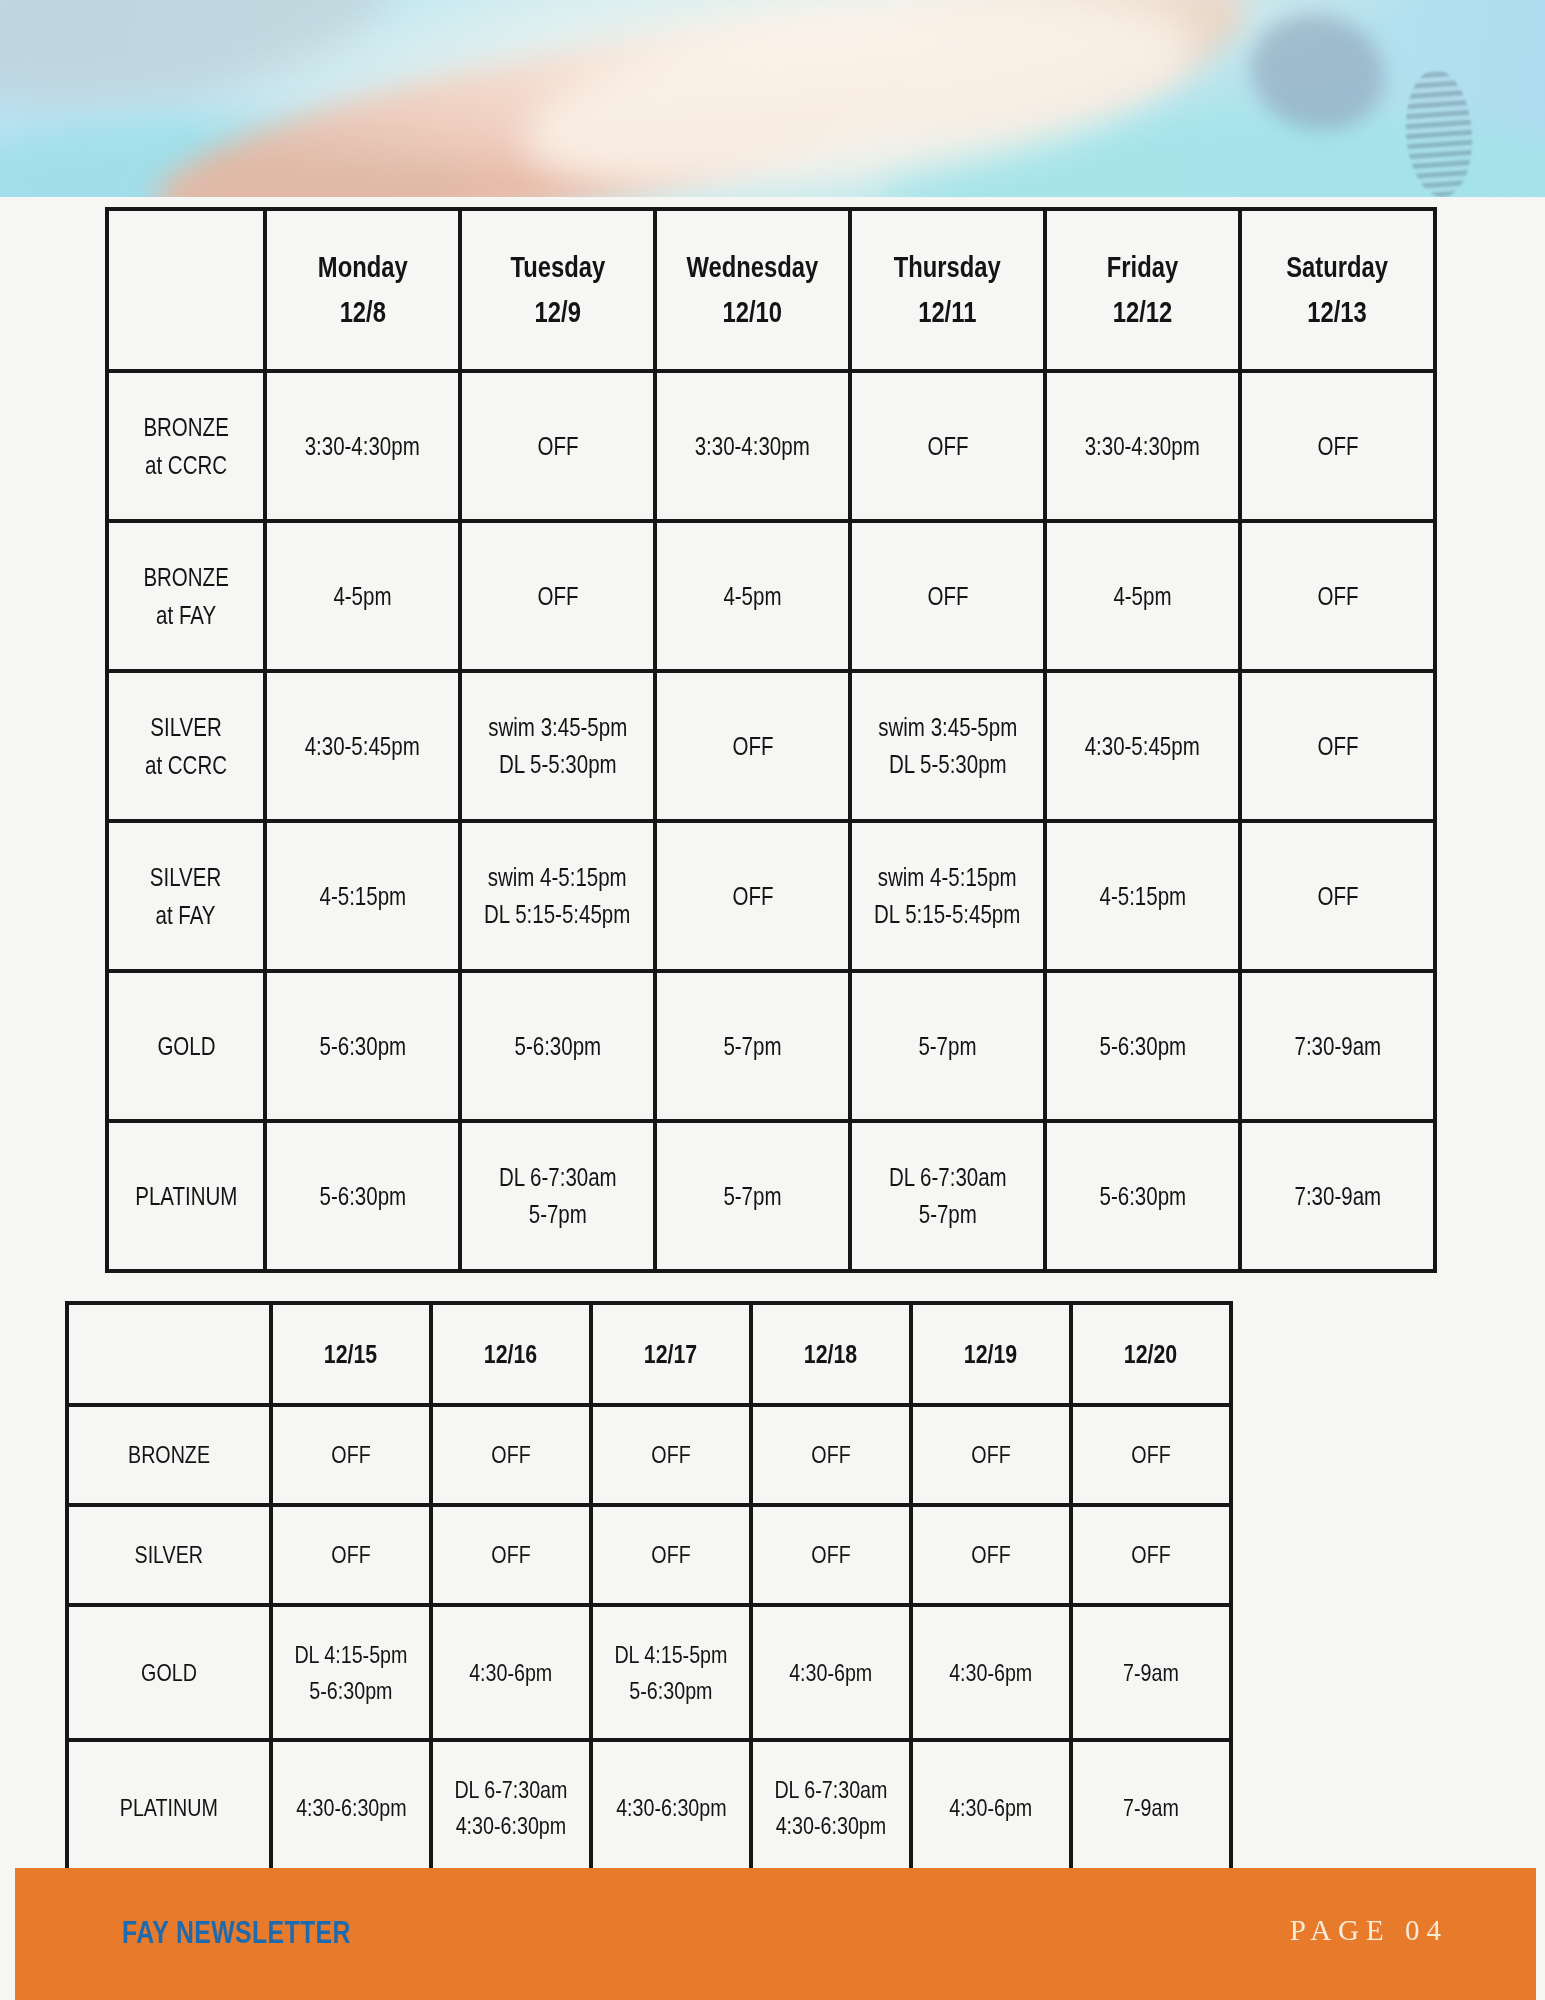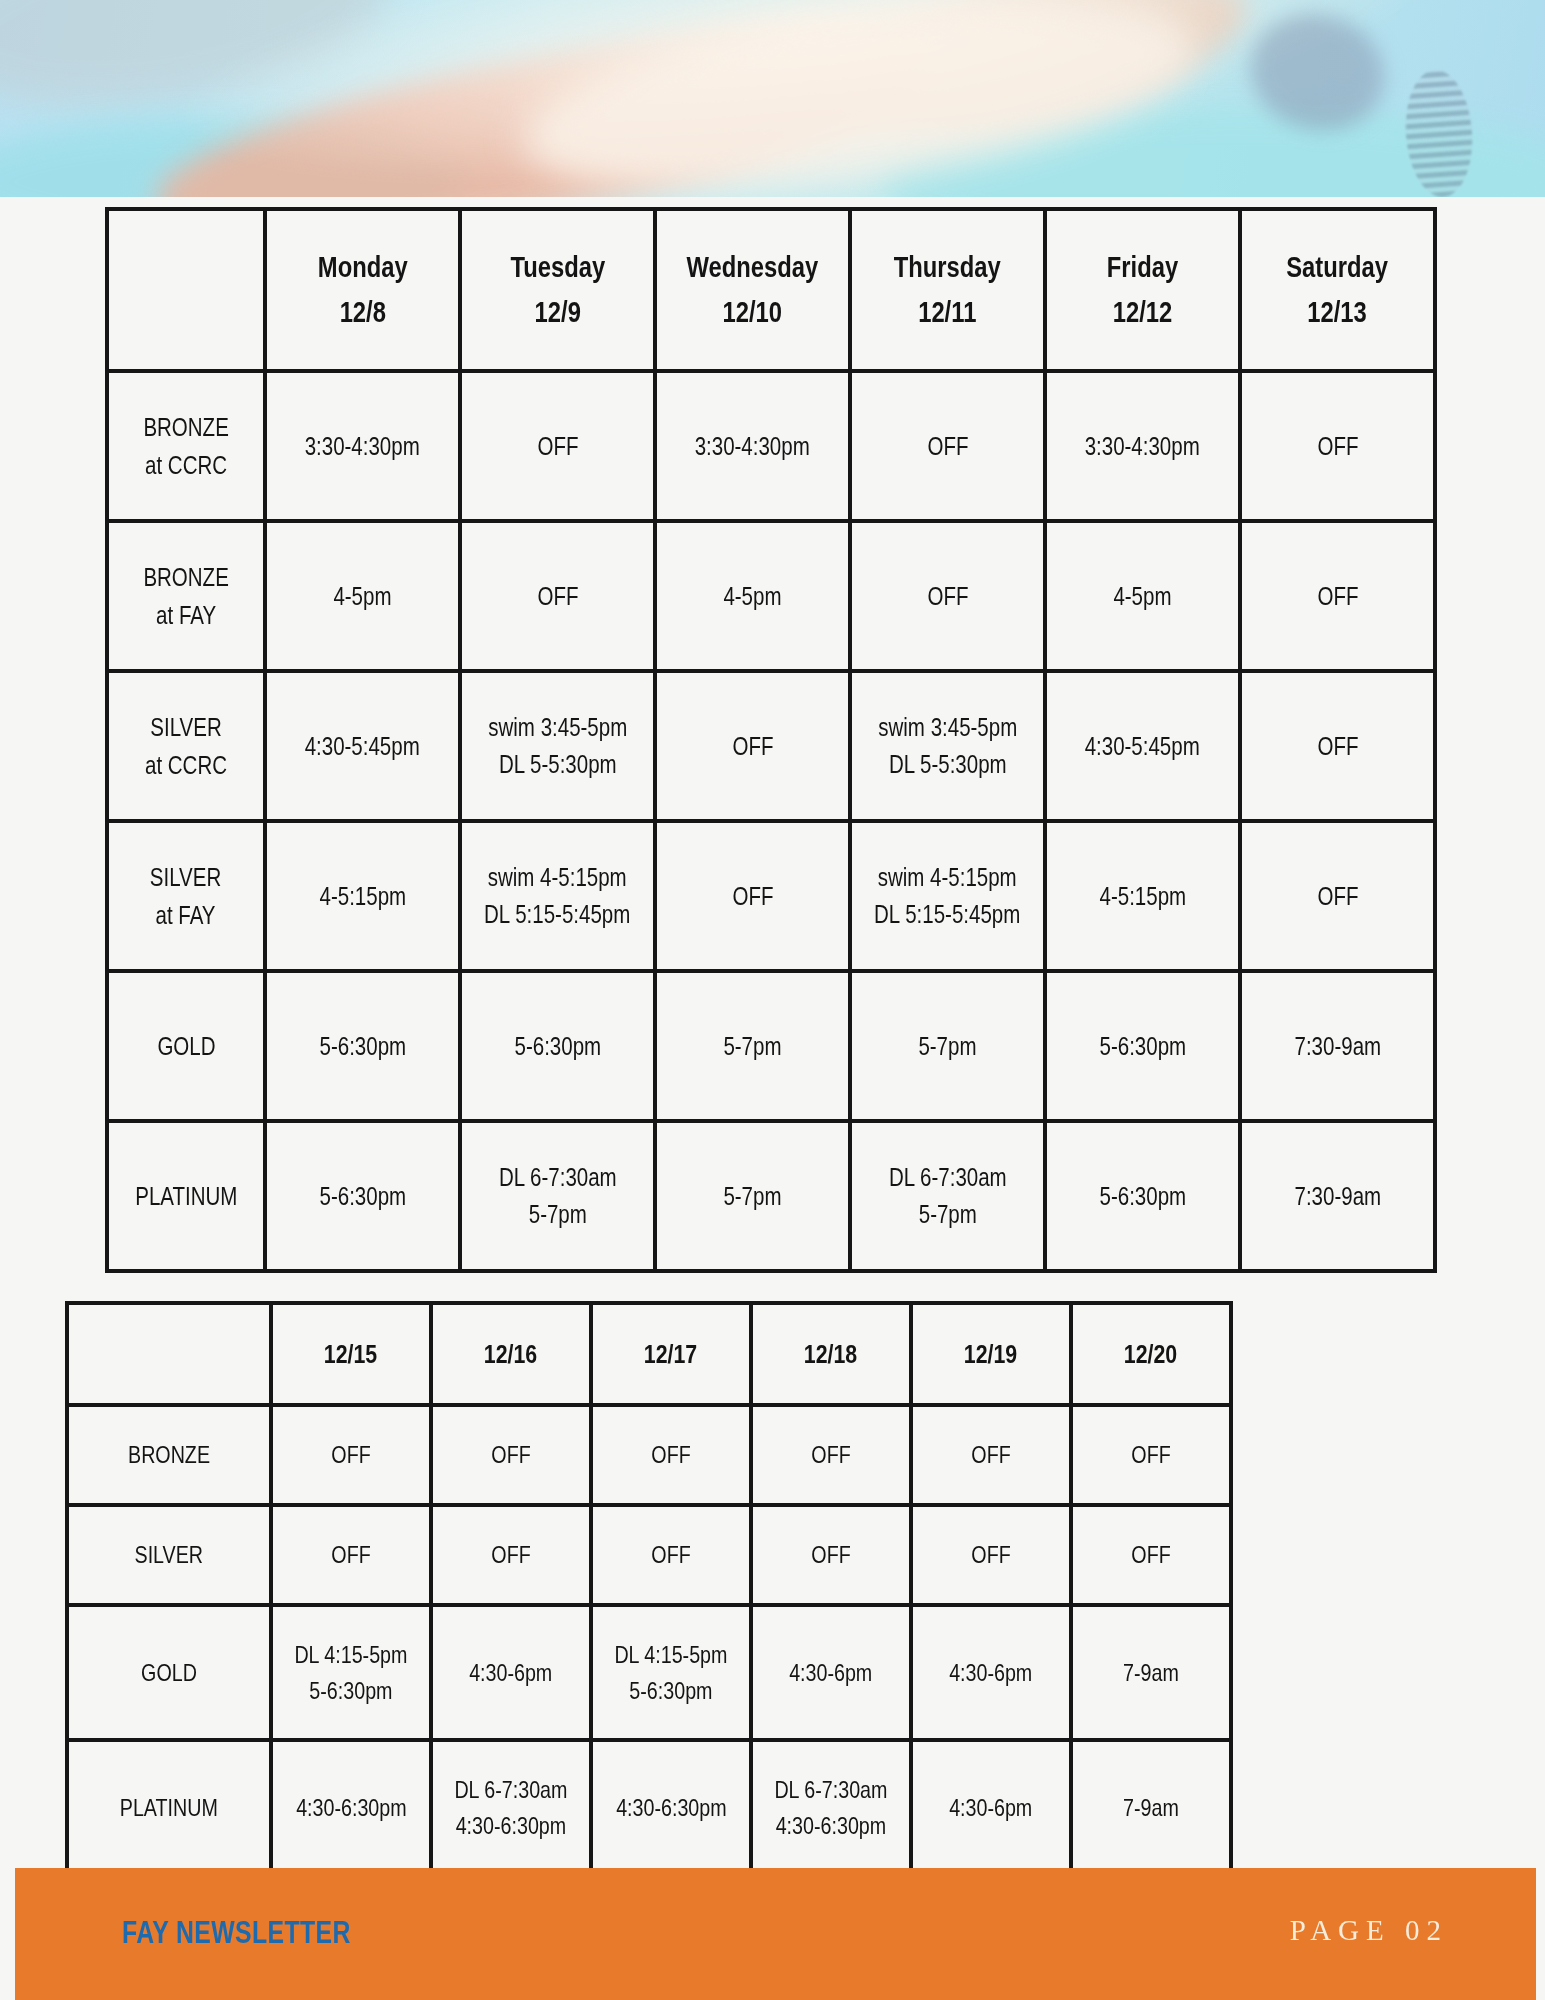--- a/index.html
+++ b/index.html
@@ -229,16 +229,16 @@
       <td class="val"><span class="cellwrap">DL 6-7:30am
 4:30-6:30pm</span></td>
       <td class="val"><span class="cellwrap">4:30-6pm</span></td>
       <td class="val"><span class="cellwrap">7-9am</span></td>
     </tr>
   </tbody>
     </table>
 
   <div class="footer">
     <div class="footer-title">FAY NEWSLETTER</div>
-    <div class="footer-page">PAGE 02</div>
+    <div class="footer-page">PAGE 04</div>
   </div>
 
 </div>
 
 </body></html>

